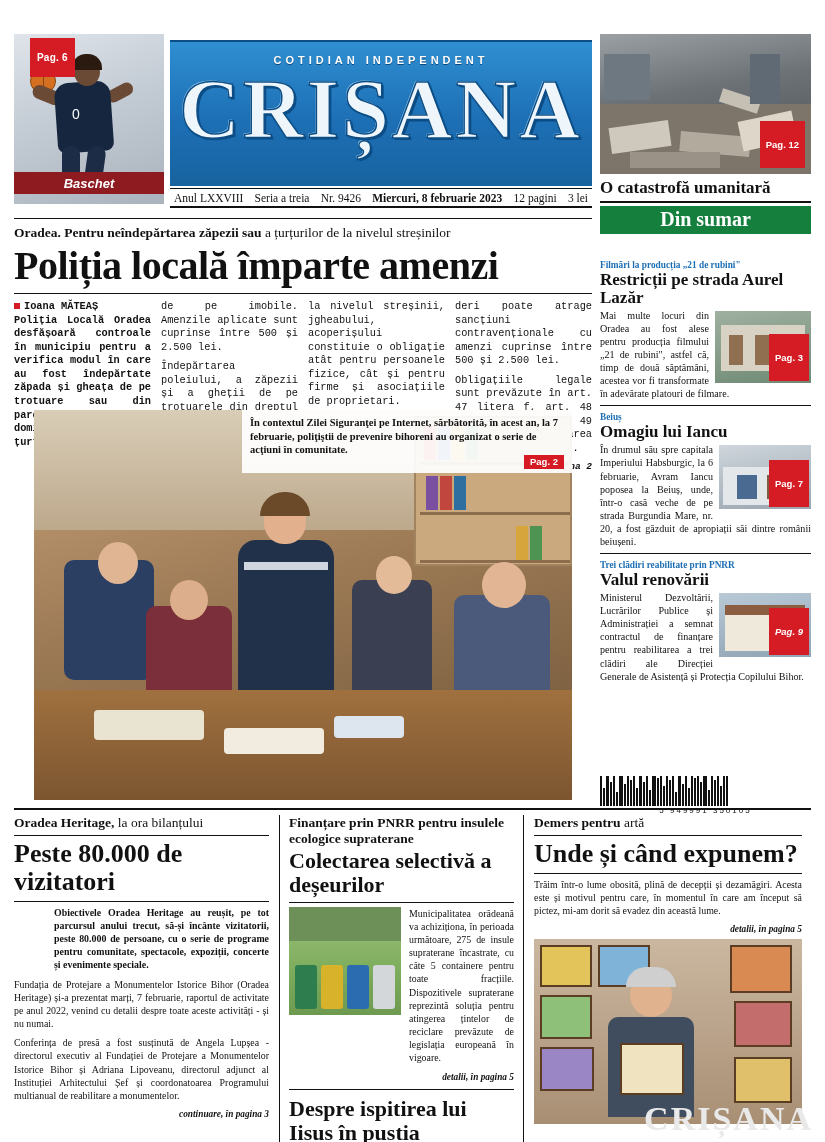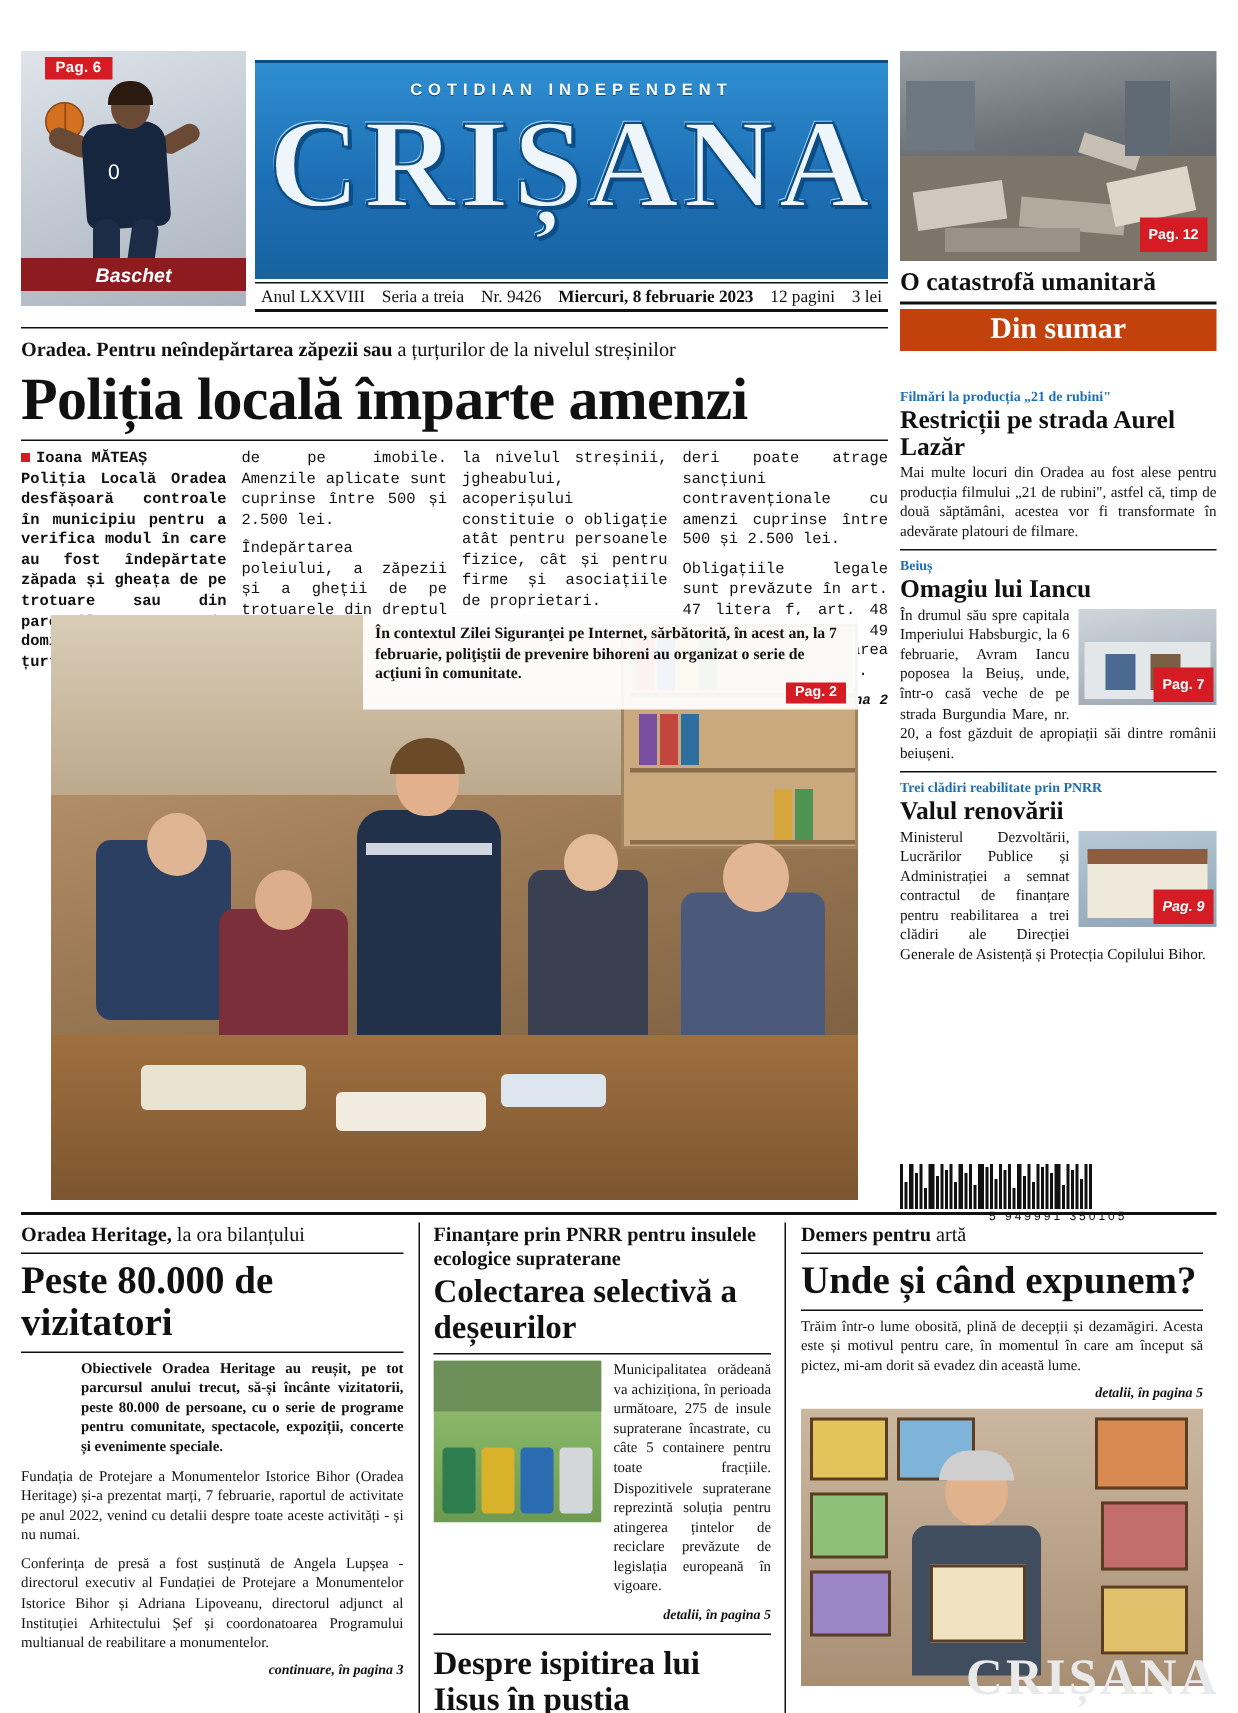--- a/index.html
+++ b/index.html
@@ -30,21 +30,21 @@
   .player .hair { position:absolute; left:46px; top:8px; width:30px; height:16px; background:#2a1a10; border-radius:14px 14px 0 0; }
   .player .armL { position:absolute; left:6px; top:42px; width:30px; height:14px; background:#6b4a35; border-radius:8px; transform:rotate(22deg); }
   .player .armR { position:absolute; left:80px; top:40px; width:28px; height:13px; background:#6b4a35; border-radius:8px; transform:rotate(-28deg); }
   .player .legL { position:absolute; left:36px; top:100px; width:18px; height:40px; background:#1c2c46; border-radius:8px; }
   .player .legR { position:absolute; left:60px; top:100px; width:18px; height:40px; background:#1c2c46; border-radius:8px; transform:rotate(8deg); }
   .player .ball { position:absolute; left:4px; top:22px; width:26px; height:26px; border-radius:50%; background:#d4701f; border:1px solid #8a4512; }
   .player .ball:after { content:""; position:absolute; left:12px; top:0; width:1px; height:26px; background:#8a4512; }
   .pag6 {
     position:absolute; left:30px; top:38px; background:#d51b23; color:#fff;
     font-family:"Liberation Sans",sans-serif; font-size:10px; font-weight:bold;
-    padding:2px 7px; letter-spacing:.2px; z-index:4;
+    padding:14px 7px; letter-spacing:.2px; z-index:4;
   }
   .baschet-bar {
     position:absolute; left:14px; bottom:14px; width:150px; height:22px;
     background:#8d1b1f; color:#fff; font-family:"Liberation Sans",sans-serif;
     font-size:13px; font-weight:bold; font-style:italic;
     display:flex; align-items:center; justify-content:center;
   }
   .mh-center {
     position:absolute; left:170px; top:40px; width:422px; height:146px;
     background:linear-gradient(180deg,#2f8fd0 0%,#1d6fb5 55%,#17639f 100%);
@@ -74,28 +74,28 @@
   .mh-right { position:absolute; left:600px; top:34px; width:211px; }
   .photo-catastrofa {
     position:relative; width:211px; height:140px; overflow:hidden;
     background:linear-gradient(170deg,#9aa0a4 0%,#6d7277 40%,#4a4e52 100%);
   }
   .rubble { position:absolute; inset:0; }
   .rubble span { position:absolute; background:#b9b4ad; }
   .pag-badge {
     position:absolute; right:6px; bottom:6px; background:#d51b23; color:#fff;
     font-family:"Liberation Sans",sans-serif; font-size:9.5px; font-weight:bold;
-    padding:6px 6px; z-index:5;
+    padding:18px 6px; z-index:5;
   }
   .cat-title {
     font-family:"Liberation Serif",serif; font-weight:bold; font-size:17px;
     margin-top:4px; border-bottom:2px solid #111; padding-bottom:3px;
   }
   .din-sumar {
-    background:#c2410c; color:#fff; text-align:center; font-weight:bold;
+    background:#15803d; color:#fff; text-align:center; font-weight:bold;
     font-size:20px; padding:2px 0 3px; margin-top:3px;
     font-family:"Liberation Serif",serif;
   }
 
   
   .lead { position:absolute; left:14px; top:218px; width:578px; }
   .lead-over { font-size:13.5px; font-weight:bold; border-top:1px solid #111; padding-top:6px; }
   .lead-over span { font-weight:normal; }
   .lead-title {
     font-size:40px; font-weight:bold; line-height:1.05; margin:4px 0 6px;
@@ -304,20 +304,26 @@
       <span class="bp-pag">Pag. 2</span>
     </div>
   </div>
 
   <div class="sumar">
 
     <div class="s-item">
       <div class="s-kicker">Filmări la producția „21 de rubini"</div>
       <div class="s-title">Restricții pe strada Aurel Lazăr</div>
       <div class="s-wrap">
+        <div class="s-photo" style="width:96px;height:72px;background:linear-gradient(170deg,#9fb0a0,#6f8a74);">
+          <div style="position:absolute;left:6px;top:14px;width:84px;height:46px;background:#d8d2c4;"></div>
+          <div style="position:absolute;left:14px;top:24px;width:14px;height:30px;background:#8f6f4f;"></div>
+          <div style="position:absolute;left:40px;top:24px;width:14px;height:30px;background:#8f6f4f;"></div>
+          <span class="pag-badge" style="right:2px;bottom:2px;">Pag. 3</span>
+        </div>
         <div class="s-text">Mai multe locuri din Oradea au fost alese pentru producția filmului „21 de rubini", astfel că, timp de două săptămâni, acestea vor fi transformate în adevărate platouri de filmare.</div>
       </div>
       <div class="s-divider"></div>
     </div>
 
     <div class="s-item">
       <div class="s-kicker">Beiuș</div>
       <div class="s-title">Omagiu lui Iancu</div>
       <div class="s-wrap">
         <div class="s-photo" style="width:92px;height:64px;background:linear-gradient(170deg,#cfd6dc,#9aa6b0);">

